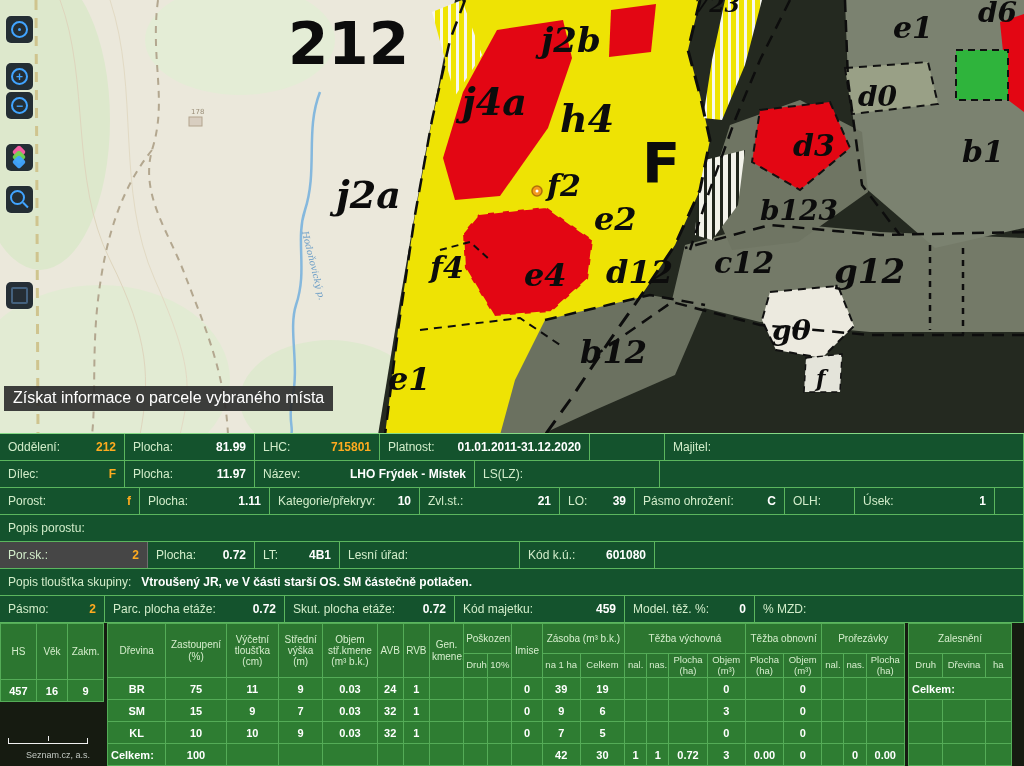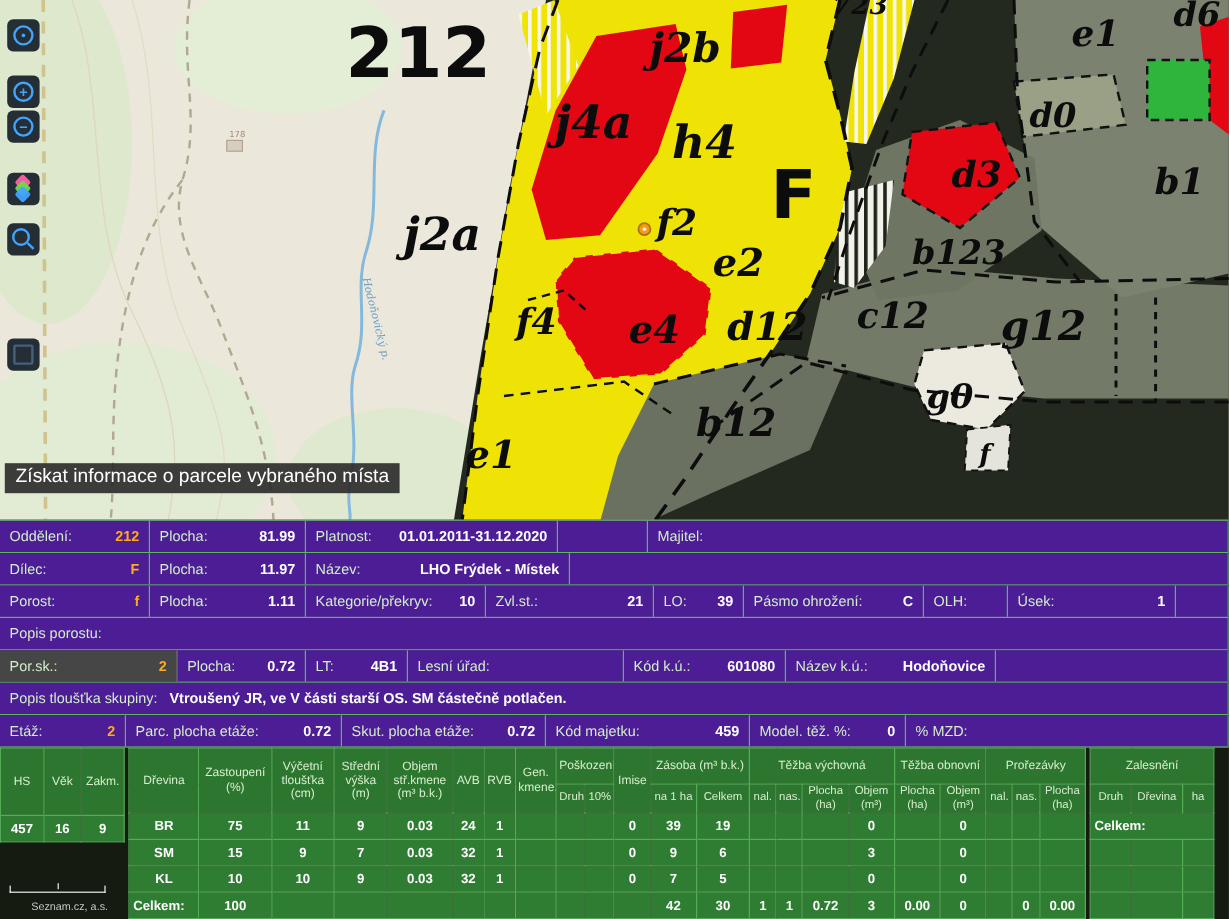--- a/index.html
+++ b/index.html
@@ -34,21 +34,21 @@
 
   
   #scalebar{position:absolute;left:8px;bottom:22px;width:78px;height:5px;
             border:1px solid #f0f0f0;border-top:none;z-index:5;}
   #scalebar span{position:absolute;left:50%;top:-2px;width:1px;height:5px;background:#f0f0f0;}
   #attribution{position:absolute;left:26px;bottom:6px;font-size:9px;color:#c2c8c2;z-index:5;}
 
   
   #panel{position:absolute;left:0;top:433px;width:1024px;height:333px;background:#161b11;
          border-top:1px solid #86da86;}
-  .irow{display:flex;height:26px;background:#4c1d95;border-bottom:1px solid #5bb65e;
+  .irow{display:flex;height:26px;background:#14532d;border-bottom:1px solid #5bb65e;
         align-items:stretch;font-size:12px;}
   .cell{display:flex;justify-content:space-between;align-items:center;box-sizing:border-box;
         padding:0 8px;border-right:1px solid #5bb65e;overflow:hidden;white-space:nowrap;}
   .cell.wide{justify-content:flex-start;}
   .cell.wide .val{margin-left:10px;}
   .cell.dark{background:#464646;border-right-color:#6f6f6f;}
   .lbl{color:#d2edca;}
   .val{color:#fff;font-weight:bold;margin-left:8px;}
   .val.accent{color:#ffab1f;}
 
@@ -216,20 +216,24 @@
 
   <div class="irow">
     <div class="cell" style="width:125px">
         <span class="lbl">Oddělení:</span>
         <span class="val accent">212</span>
       </div>
     <div class="cell" style="width:130px">
         <span class="lbl">Plocha:</span>
         <span class="val">81.99</span>
       </div>
+    <div class="cell" style="width:125px">
+        <span class="lbl">LHC:</span>
+        <span class="val accent">715801</span>
+      </div>
     <div class="cell" style="width:210px">
         <span class="lbl">Platnost:</span>
         <span class="val">01.01.2011-31.12.2020</span>
       </div>
     <div class="cell" style="width:75px"></div>
     <div class="cell" style="flex:1">
         <span class="lbl">Majitel:</span>
         <span class="val"></span>
       </div>
   </div>
@@ -240,25 +244,29 @@
         <span class="val accent">F</span>
       </div>
     <div class="cell" style="width:130px">
         <span class="lbl">Plocha:</span>
         <span class="val">11.97</span>
       </div>
     <div class="cell" style="width:220px">
         <span class="lbl">Název:</span>
         <span class="val">LHO Frýdek - Místek</span>
       </div>
+    <div class="cell" style="width:185px">
+        <span class="lbl">LS(LZ):</span>
+        <span class="val"></span>
+      </div>
     <div class="cell" style="flex:1"></div>
   </div>
 
   <div class="irow">
-    <div class="cell" style="width:125px">
+    <div class="cell" style="width:140px">
         <span class="lbl">Porost:</span>
         <span class="val accent">f</span>
       </div>
     <div class="cell" style="width:130px">
         <span class="lbl">Plocha:</span>
         <span class="val">1.11</span>
       </div>
     <div class="cell" style="width:150px">
         <span class="lbl">Kategorie/překryv:</span>
         <span class="val">10</span>
@@ -306,37 +314,33 @@
         <span class="val">4B1</span>
       </div>
     <div class="cell" style="width:180px">
         <span class="lbl">Lesní úřad:</span>
         <span class="val"></span>
       </div>
     <div class="cell" style="width:135px">
         <span class="lbl">Kód k.ú.:</span>
         <span class="val">601080</span>
       </div>
-    <div class="cell" style="width:175px">
-        <span class="lbl">Název k.ú.:</span>
-        <span class="val">Hodoňovice</span>
-      </div>
     <div class="cell" style="flex:1"></div>
   </div>
 
   <div class="irow">
     <div class="cell wide" style="flex:1">
         <span class="lbl">Popis tloušťka skupiny:</span>
         <span class="val">Vtroušený JR, ve V části starší OS. SM částečně potlačen.</span>
       </div>
   </div>
 
   <div class="irow">
     <div class="cell" style="width:105px">
-        <span class="lbl">Etáž:</span>
+        <span class="lbl">Pásmo:</span>
         <span class="val accent">2</span>
       </div>
     <div class="cell" style="width:180px">
         <span class="lbl">Parc. plocha etáže:</span>
         <span class="val">0.72</span>
       </div>
     <div class="cell" style="width:170px">
         <span class="lbl">Skut. plocha etáže:</span>
         <span class="val">0.72</span>
       </div>

